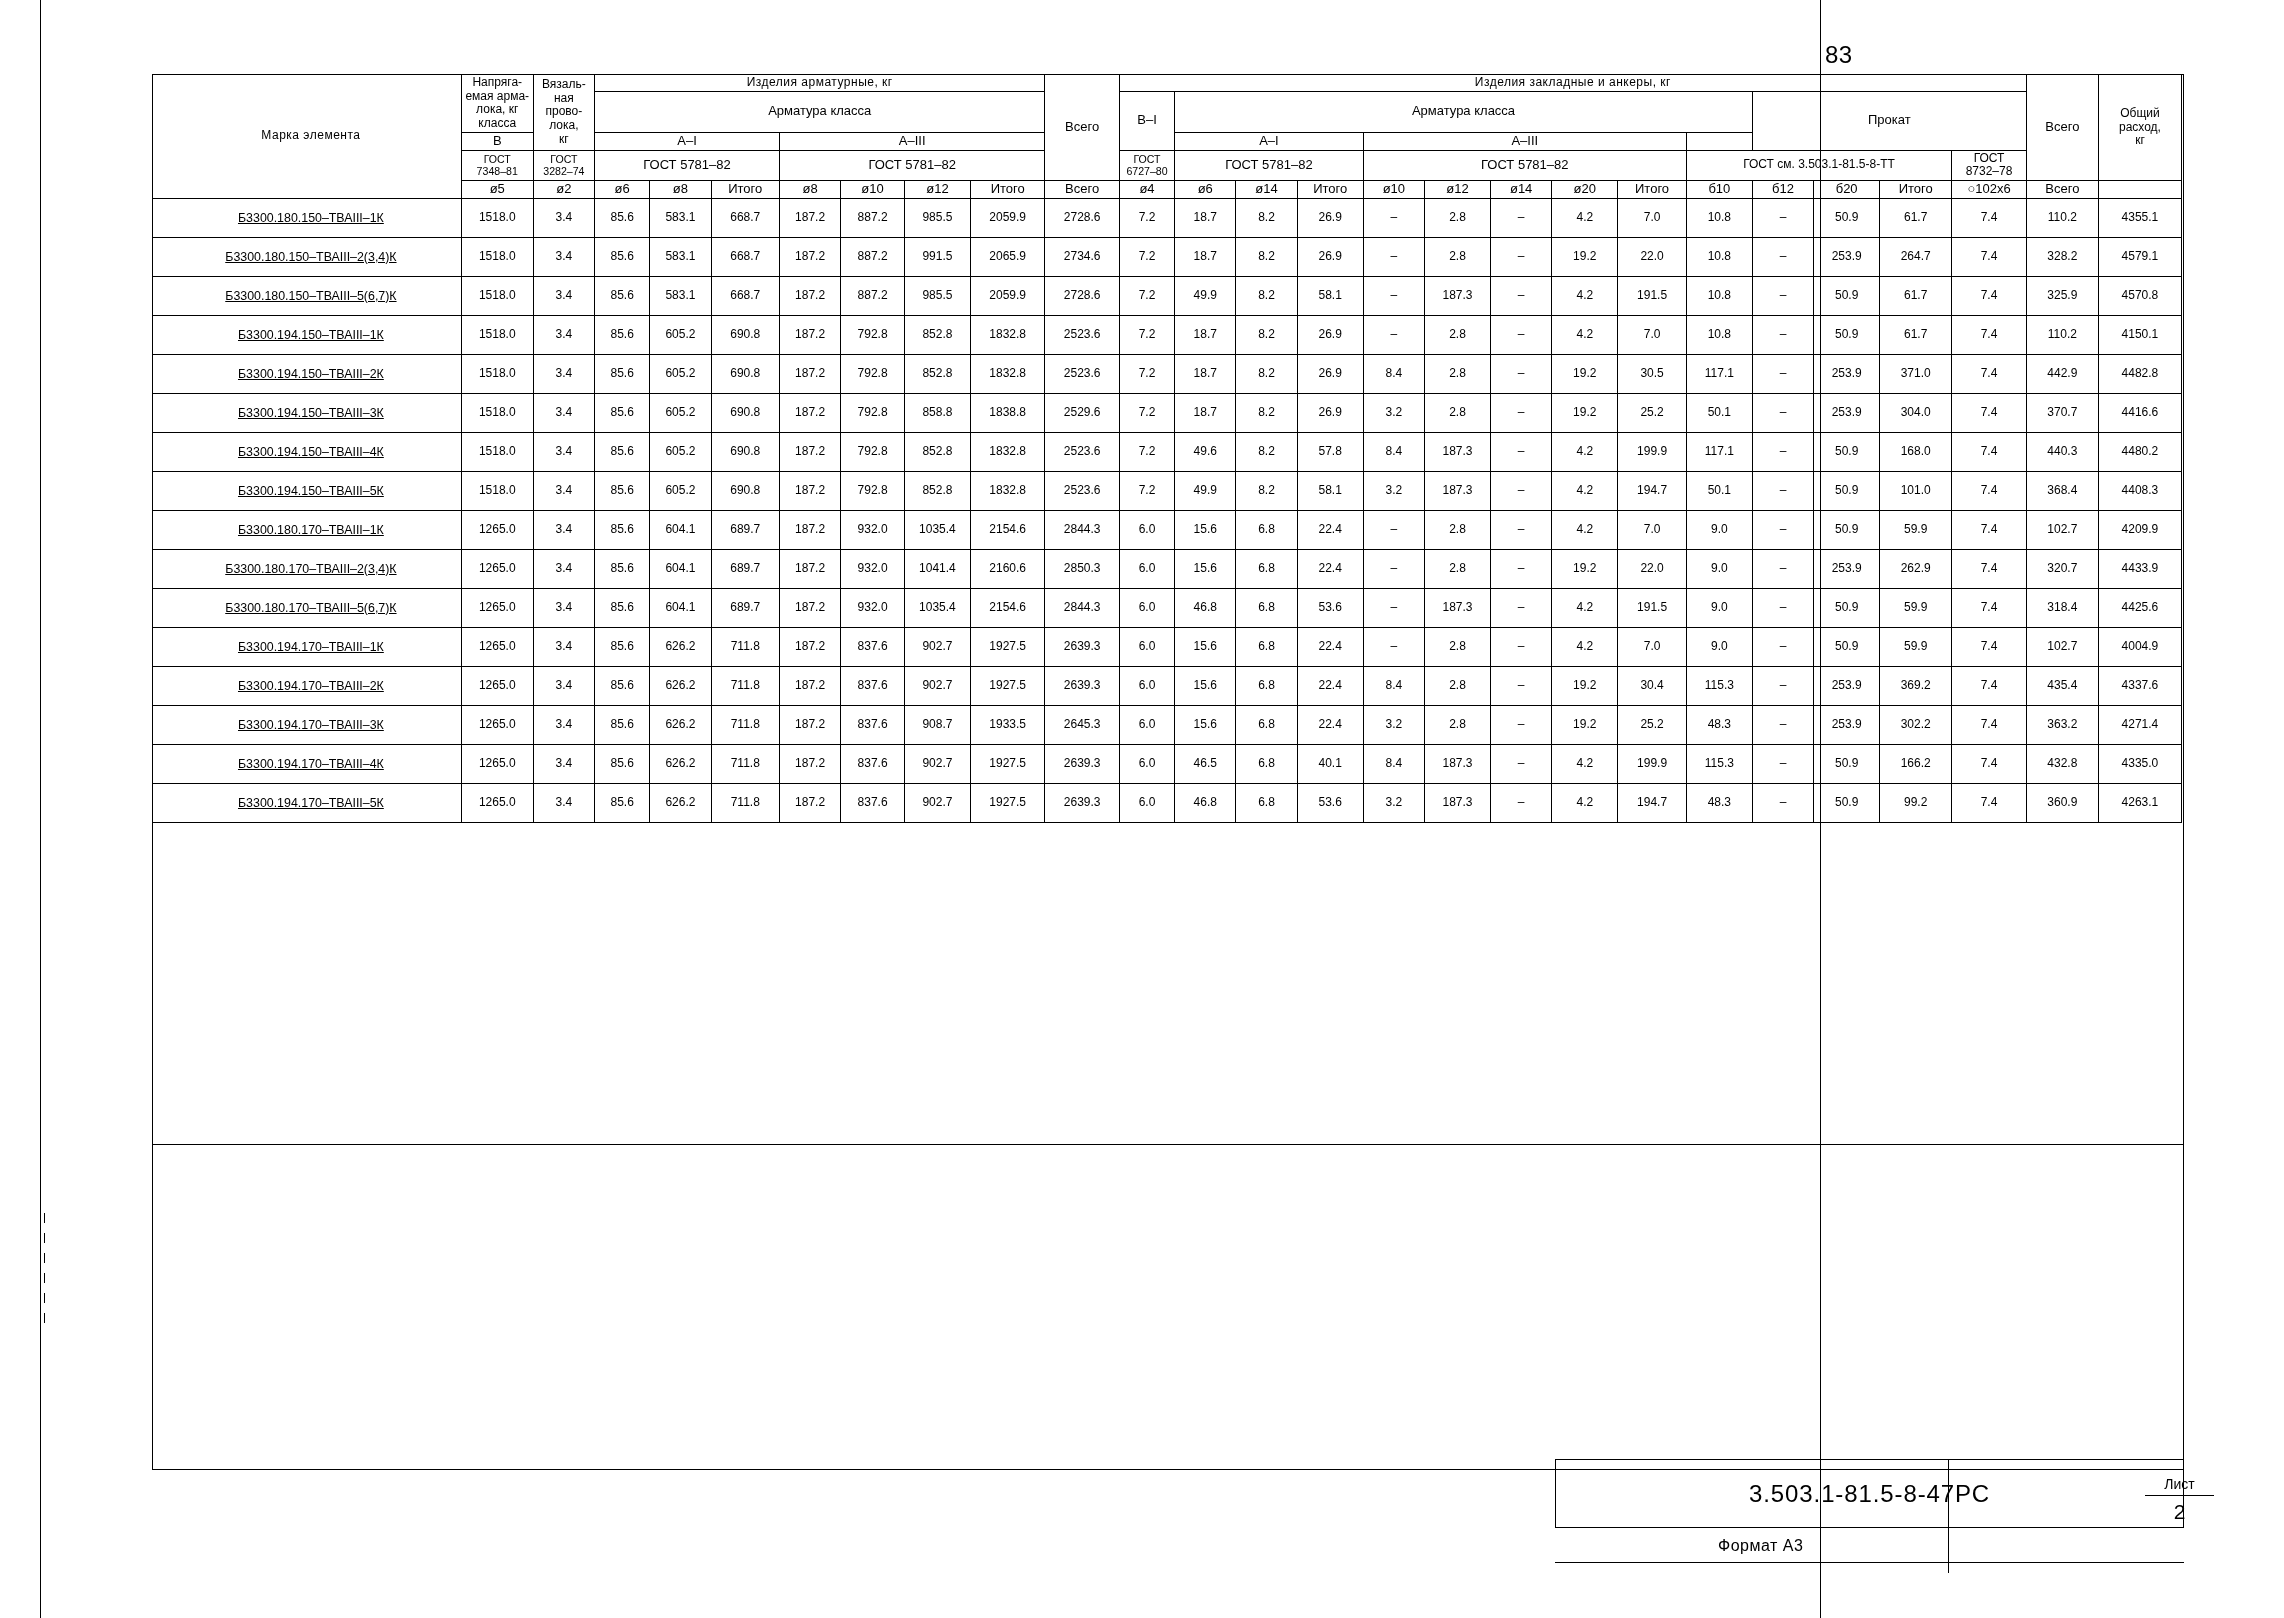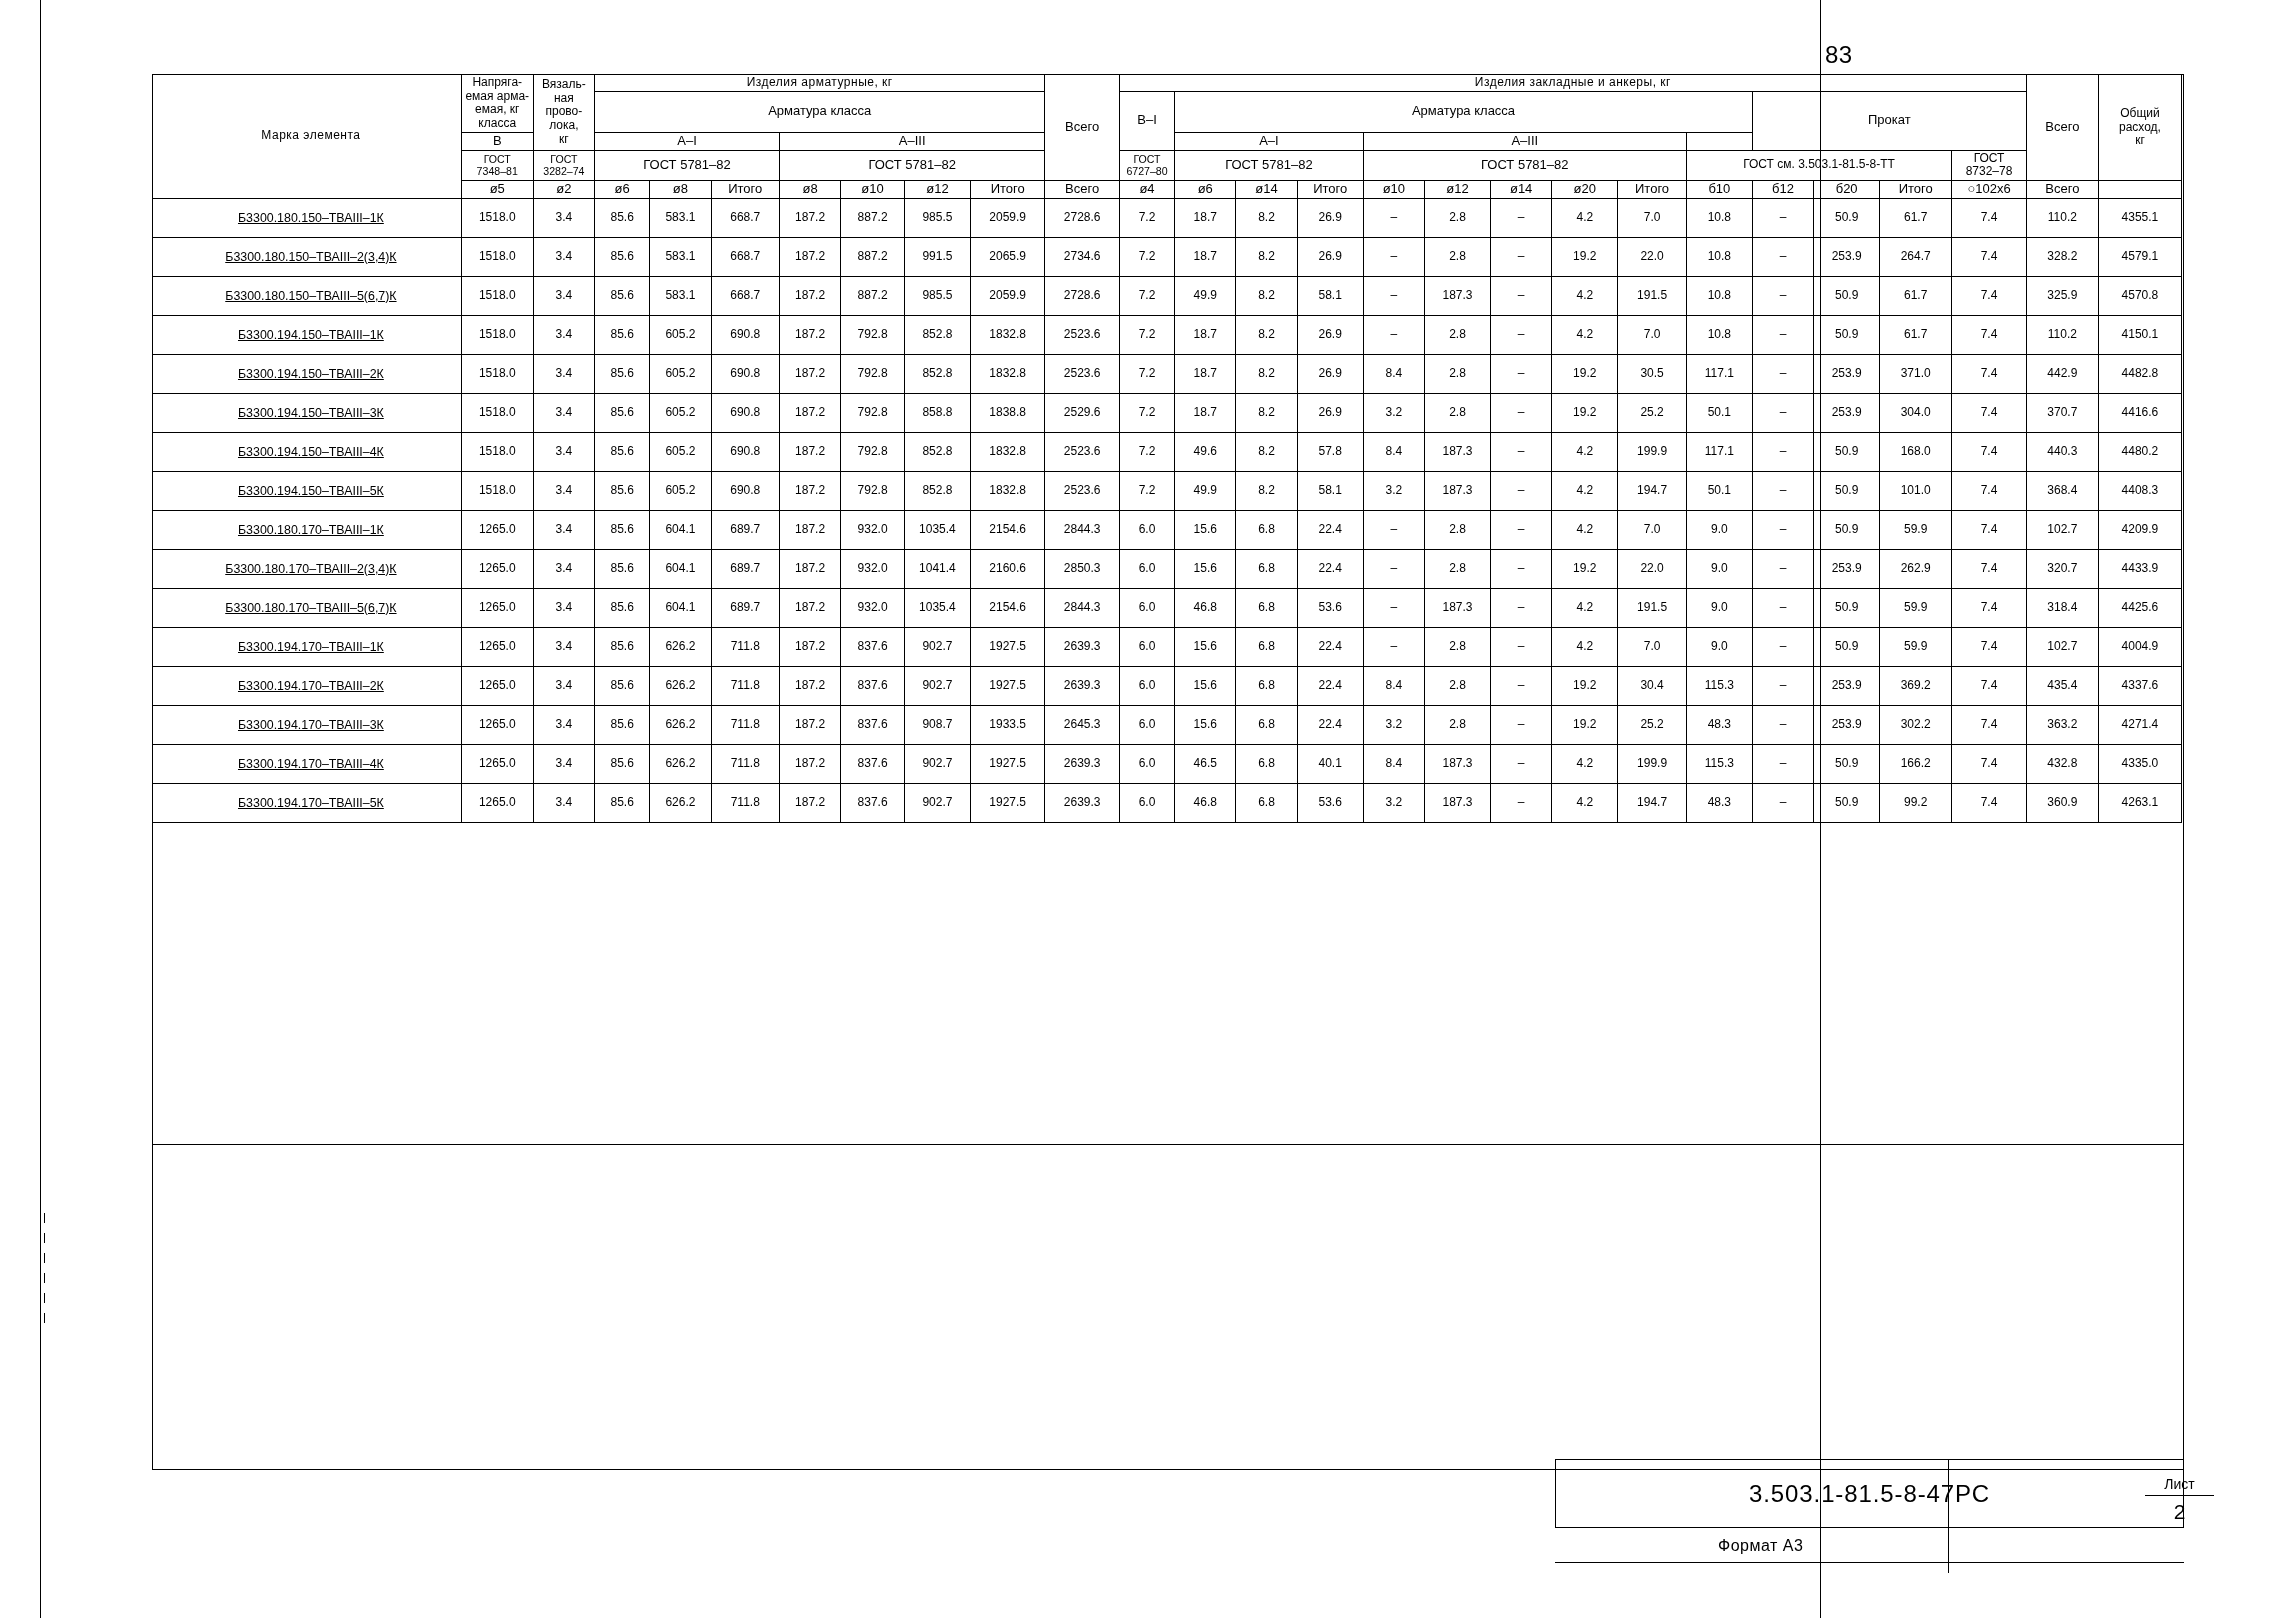--- a/index.html
+++ b/index.html
@@ -216,21 +216,21 @@
         <col style="width:60px">
         <col style="width:69px">
       </colgroup>
 
       <tbody>
           <tr>
         <td rowspan="5" class="thick h-big">Марка элемента</td>
         <td rowspan="2" class="h-tiny">
           <div>Напряга-</div>
           <div>емая арма-</div>
-          <div>емая, кг</div>
+          <div>лока, кг</div>
           <div>класса</div>
         </td>
         <td rowspan="3" class="h-tiny">
           <div>Вязаль-</div>
           <div>ная</div>
           <div>прово-</div>
           <div>лока,</div>
           <div>кг</div>
         </td>
         <td colspan="7" class="h-big">Изделия арматурные, кг</td>

